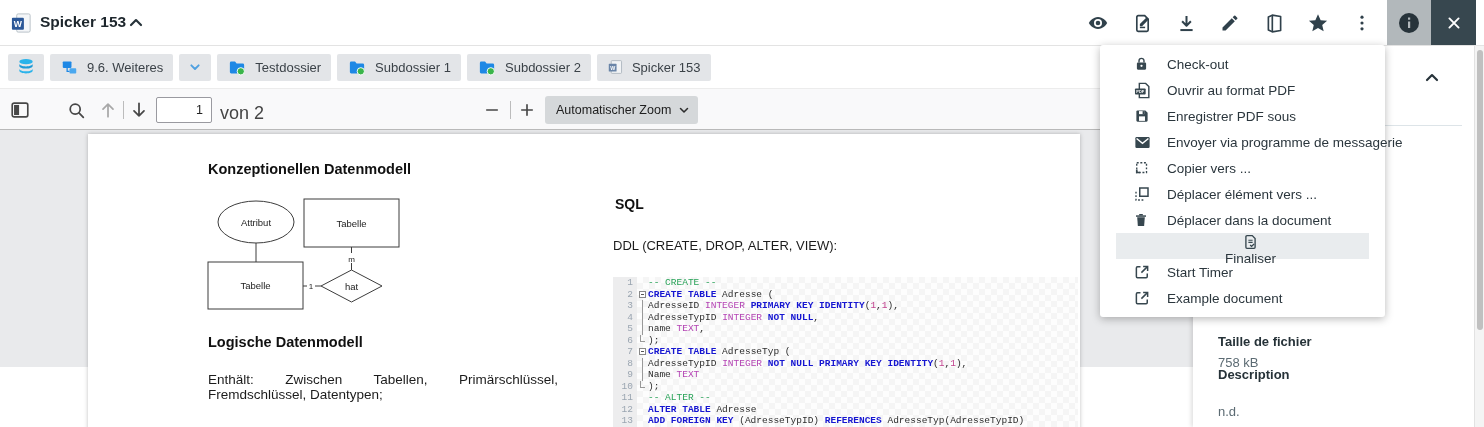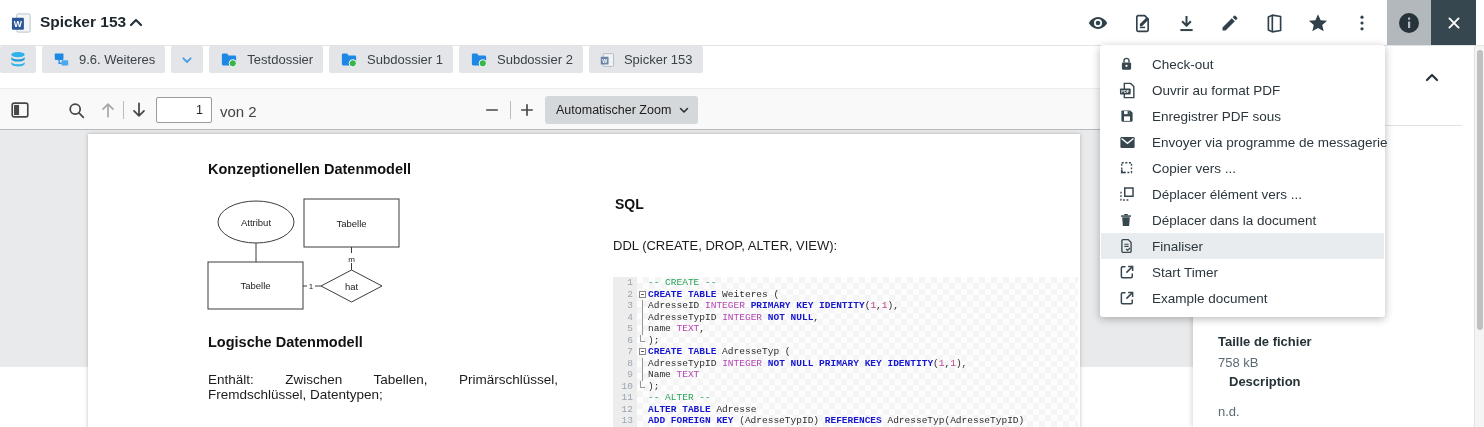--- a/index.html
+++ b/index.html
@@ -13,35 +13,35 @@
   #doc-word-icon { position:absolute; left:10px; top:11px; }
   #page-title { position:absolute; left:40px; top:13px; font-size:15.5px; font-weight:bold; color:#1d262c; }
   #title-collapse { position:absolute; left:126px; top:10px; width:26px; height:26px; background:none; border:none; cursor:pointer; }
   #titlebar-actions { position:absolute; right:100px; top:0; height:46px; display:flex; align-items:center; }
   .tb-btn { width:44px; height:46px; border:none; background:none; display:flex; align-items:center; justify-content:center; color:#30414b; cursor:pointer; }
   #info-button { position:absolute; right:53px; top:0; width:44px; height:45px; border:none; background:#b2b8bb; display:flex; align-items:center; justify-content:center; color:#27333a; cursor:pointer; }
   #close-button { position:absolute; right:8px; top:0; width:45px; height:45px; border:none; background:#37474f; display:flex; align-items:center; justify-content:center; color:#fff; cursor:pointer; }
 
   
   #breadcrumb { position:absolute; left:0; top:46px; width:1193px; height:42px; background:#fff;
-    display:flex; gap:6px; }
+    display:flex; align-items:center; gap:6px; padding-left:8px; }
   .crumb { height:27px; background:#e3e5e8; border-radius:2px; display:flex; align-items:center;
     gap:8px; padding:0 10px; font-size:13px; color:#3b4248; border:none; cursor:pointer; white-space:nowrap; }
   .crumb.icon-only { padding:0 8px; }
 
   
   #pdf-toolbar { position:absolute; left:0; top:88px; width:1193px; height:42px; background:#f9f9fa;
     border-top:1px solid #ececec; border-bottom:1px solid #b9b9b9; z-index:5; }
   .pt-btn { position:absolute; top:7px; width:28px; height:28px; border:none; background:none; color:#474747;
     display:flex; align-items:center; justify-content:center; cursor:pointer; }
   .pt-btn.disabled { color:#a8a8a8; }
   .pt-sep { position:absolute; top:12px; width:1px; height:18px; background:#bcbcbc; }
   #page-input { position:absolute; left:156px; top:8px; width:56px; height:26px; border:1px solid #9a9aa0;
     border-radius:2px; background:#fff; text-align:right; padding-right:8px; font-size:12.5px; color:#222; }
-  #page-count { position:absolute; left:220px; top:14px; font-size:15px; color:#444; }
+  #page-count { position:absolute; left:220px; top:14px; font-size:18px; color:#444; }
   #zoom-select { position:absolute; left:545px; top:7px; width:153px; height:28px; background:#d5d8da;
     border:none; border-radius:3px; display:flex; align-items:center; justify-content:space-between;
     padding:0 7px 0 11px; font-size:12.5px; color:#202020; cursor:pointer; }
 
   
   #viewer { position:absolute; left:0; top:130px; width:1193px; height:237px; background:#e9eaec; }
   #pdf-page { position:absolute; left:88px; top:4px; width:992px; height:600px; background:#fff;
     box-shadow:0 0 4px rgba(0,0,0,.25); }
   .doc-h1 { position:absolute; font-size:14.5px; font-weight:bold; color:#111; }
   #doc-paragraph { position:absolute; left:120px; top:238px; width:350px; font-size:13.5px; color:#1c1c1c; }
@@ -65,23 +65,23 @@
   .fm-end { width:5px; height:7px; border-left:1px solid #999; border-bottom:1px solid #999; margin-bottom:4px; }
   .code-text { flex:1; }
   .t-kw { color:#1616d1; font-weight:bold; }
   .t-ty { color:#b444b4; }
   .t-num { color:#c2438f; }
   .t-com { color:#27a257; }
   .t-pl { color:#2d2d2d; }
 
   
   #context-menu { position:absolute; left:1100px; top:45px; width:285px; background:#fff; border-radius:3px;
-    box-shadow:0 2px 8px rgba(0,0,0,.28); padding:6px 1px; z-index:60; }
+    box-shadow:0 2px 8px rgba(0,0,0,.28); padding:6px 16px; z-index:60; }
   .menu-item { height:26px; display:flex; align-items:center; cursor:pointer; }
-  .menu-item.highlighted { background:#e9ecee; }
+  .menu-item.highlighted { background:#e9ecee;flex-direction:column; }
   .menu-item .icon { width:18px; margin-left:17px; color:#37474f; flex:none; }
   .menu-item .mi-label { margin-left:16px; font-size:13.5px; color:#2b363d; font-weight:500; white-space:nowrap; }
 
   
   #side-panel { position:absolute; left:1193px; top:46px; width:281px; height:381px; background:#fff;
     box-shadow:-2px 0 4px rgba(0,0,0,.12); z-index:10; }
   #panel-collapse { position:absolute; right:28px; top:18px; width:28px; height:28px; border:none; background:none;
     color:#27333a; cursor:pointer; display:flex; align-items:center; justify-content:center; }
   #panel-divider { position:absolute; left:12px; right:12px; top:79px; height:1px; background:#dde4e8; }
   .panel-field-label { position:absolute; left:25px; font-size:13px; font-weight:bold; color:#263238; }
@@ -336,21 +336,21 @@
     <div class="doc-h1" style="left:120px; top:200px;">Logische Datenmodell</div>
     <div id="doc-paragraph">
       <div class="just">Enthält: Zwischen Tabellen, Primärschlüssel,</div>
       <div>Fremdschlüssel, Datentypen;</div>
     </div>
 
     <div class="doc-h1" style="left:527px; top:62px; font-size:14px;">SQL</div>
     <div id="ddl-label">DDL (CREATE, DROP, ALTER, VIEW):</div>
     <div id="sql-code-block">
         <div class="code-line"><span class="ln">1</span><span class="fold"></span><span class="code-text"><span class="t-com">-- CREATE --</span></span></div>
-        <div class="code-line"><span class="ln">2</span><span class="fold"><span class="fm-start"></span></span><span class="code-text"><span class="t-kw">CREATE TABLE</span><span class="t-pl"> Weiteres (</span></span></div>
+        <div class="code-line"><span class="ln">2</span><span class="fold"><span class="fm-start"></span></span><span class="code-text"><span class="t-kw">CREATE TABLE</span><span class="t-pl"> Adresse (</span></span></div>
         <div class="code-line"><span class="ln">3</span><span class="fold"><span class="fm-mid"></span></span><span class="code-text"><span class="t-pl">AdresseID </span><span class="t-ty">INTEGER</span><span class="t-pl"> </span><span class="t-kw">PRIMARY KEY IDENTITY</span><span class="t-pl">(</span><span class="t-num">1</span><span class="t-pl">,</span><span class="t-num">1</span><span class="t-pl">),</span></span></div>
         <div class="code-line"><span class="ln">4</span><span class="fold"><span class="fm-mid"></span></span><span class="code-text"><span class="t-pl">AdresseTypID </span><span class="t-ty">INTEGER</span><span class="t-pl"> </span><span class="t-kw">NOT NULL</span><span class="t-pl">,</span></span></div>
         <div class="code-line"><span class="ln">5</span><span class="fold"><span class="fm-mid"></span></span><span class="code-text"><span class="t-pl">name </span><span class="t-ty">TEXT</span><span class="t-pl">,</span></span></div>
         <div class="code-line"><span class="ln">6</span><span class="fold"><span class="fm-end"></span></span><span class="code-text"><span class="t-pl">);</span></span></div>
         <div class="code-line"><span class="ln">7</span><span class="fold"><span class="fm-start"></span></span><span class="code-text"><span class="t-kw">CREATE TABLE</span><span class="t-pl"> AdresseTyp (</span></span></div>
         <div class="code-line"><span class="ln">8</span><span class="fold"><span class="fm-mid"></span></span><span class="code-text"><span class="t-pl">AdresseTypID </span><span class="t-ty">INTEGER</span><span class="t-pl"> </span><span class="t-kw">NOT NULL PRIMARY KEY IDENTITY</span><span class="t-pl">(</span><span class="t-num">1</span><span class="t-pl">,</span><span class="t-num">1</span><span class="t-pl">),</span></span></div>
         <div class="code-line"><span class="ln">9</span><span class="fold"><span class="fm-mid"></span></span><span class="code-text"><span class="t-pl">Name </span><span class="t-ty">TEXT</span></span></div>
         <div class="code-line"><span class="ln">10</span><span class="fold"><span class="fm-end"></span></span><span class="code-text"><span class="t-pl">);</span></span></div>
         <div class="code-line"><span class="ln">11</span><span class="fold"></span><span class="code-text"><span class="t-com">-- ALTER --</span></span></div>
         <div class="code-line"><span class="ln">12</span><span class="fold"></span><span class="code-text"><span class="t-kw">ALTER TABLE</span><span class="t-pl"> Adresse</span></span></div>
@@ -363,21 +363,21 @@
   <button id="panel-collapse">
     <span class="icon">
       <svg width="20" height="20" viewBox="0 0 24 24">
           <path d="M6 14.5l6-6 6 6" fill="none" stroke="#27333a" stroke-width="2.6" stroke-linecap="round" stroke-linejoin="round"></path>
         </svg>
     </span>
   </button>
   <div id="panel-divider"></div>
   <div class="panel-field-label" style="top:288px;">Taille de fichier</div>
   <div class="panel-field-value" style="top:309px;">758 kB</div>
-  <div class="panel-field-label" style="top:328px;margin-left:11px;">Description</div>
+  <div class="panel-field-label" style="top:321px;">Description</div>
   <div class="panel-field-value" style="top:358px;">n.d.</div>
 </div>
 
 <div id="context-menu">
     <div class="menu-item">
       <span class="icon">
         <svg width="17" height="18" viewBox="0 0 24 24">
           <rect x="5.5" y="10" width="13" height="10" rx="1.5" fill="currentColor"></rect>
           <path d="M8.5 10V7.5a3.5 3.5 0 0 1 7 0V10" fill="none" stroke="currentColor" stroke-width="2"></path>
           <circle cx="12" cy="14.5" r="1.6" fill="#fff"></circle>

